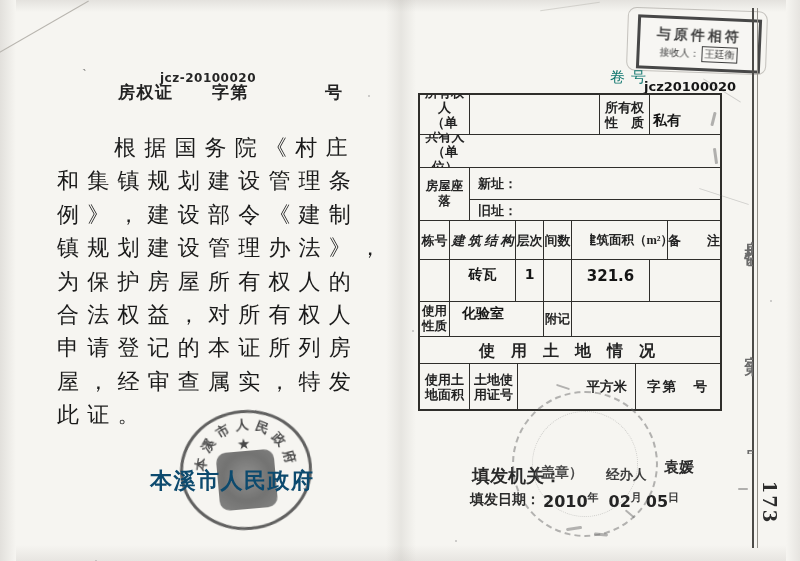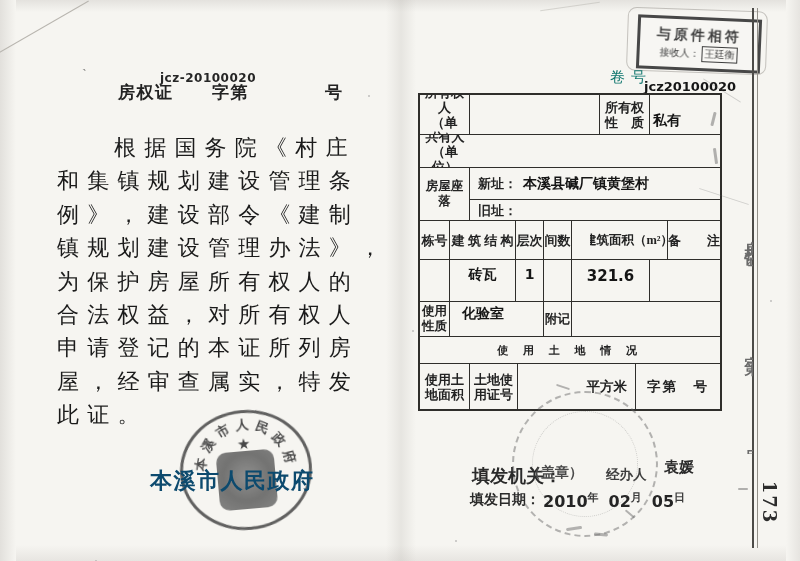--- a/index.html
+++ b/index.html
@@ -188,35 +188,34 @@
         </div>
       </div>
 
       <div class="trow" style="height:53px;">
         <div class="tcell" style="width:50px;">
           <span class="lbl" style="font-size:12.5px;">房屋座落</span>
         </div>
         <div class="tcell" style="flex:1;align-items:stretch;justify-content:flex-start;">
           <div class="addr-row" style="height:32px;border-bottom:1.5px solid #2f2e2b;">
             <span class="lbl">新址：</span>
-            <span class="val">本溪县碱厂镇黄堡村</span>
           </div>
           <div class="addr-row" style="flex:1;">
             <span class="lbl">旧址：</span>
             <span class="val"></span>
           </div>
         </div>
       </div>
 
       <div class="trow" style="height:39px;">
         <div class="tcell" style="width:30px;">
             <span class="lbl">栋号</span>
           </div>
         <div class="tcell" style="width:66px;">
-            <span class="lbl" style="white-space:nowrap;">建 筑 结 构</span>
+            <span class="lbl" style="white-space:nowrap;font-style:italic;">建 筑 结 构</span>
           </div>
         <div class="tcell" style="width:28px;">
             <span class="lbl">层次</span>
           </div>
         <div class="tcell" style="width:28px;align-items:center;">
             <span class="lbl">间数</span>
           </div>
         <div class="tcell" style="width:78px;margin-left:18px;">
             <span class="lbl" style="font-size:12.5px;white-space:nowrap;">建筑面积（m²）</span>
           </div>
@@ -257,21 +256,21 @@
         <div class="tcell" style="width:28px;">
           <span class="lbl" style="font-size:12.5px;">附记</span>
         </div>
         <div class="tcell" style="flex:1;">
           <span class="val"></span>
         </div>
       </div>
 
       <div class="trow" style="height:27px;">
         <div class="tcell" style="flex:1;">
-          <span class="lbl" style="font-size:11px;letter-spacing:6px;white-space:nowrap;">使 用 土 地 情 况</span>
+          <span class="lbl" style="font-size:16px;letter-spacing:6px;white-space:nowrap;">使 用 土 地 情 况</span>
         </div>
       </div>
 
       <div class="trow" style="height:45px;">
         <div class="tcell" style="width:50px;">
           <span class="lbl">使用土</span>
           <span class="lbl">地面积</span>
         </div>
         <div class="tcell" style="width:48px;">
           <span class="lbl">土地使</span>
@@ -287,21 +286,21 @@
     </div>
 
     <div class="foot" style="left:472px;top:464px;font-size:18px;">填发机关：</div>
     <div class="foot blurred" style="left:527px;top:464px;font-size:14px;">（盖章）</div>
     <div class="foot" style="left:606px;top:466px;font-size:13.5px;color:#3d3d3d;">经办人</div>
     <div class="foot" style="left:664px;top:458px;font-size:15px;">袁媛</div>
     <div class="foot" style="left:470px;top:491px;font-size:14px;">填发日期：</div>
     <div class="foot" style="left:543px;top:492px;">
       <span class="date-num">2010</span><span class="date-unit">年</span>
       <span class="date-num" style="margin-left:6px;">02</span><span class="date-unit">月</span>
-      <span class="date-num" style="margin-left:6px;">05</span><span class="date-unit">日</span>
+      <span class="date-num" style="">05</span><span class="date-unit">日</span>
     </div>
 
     <div class="faint-seal">
       <div class="inner"></div>
     </div>
     <div class="squiggle" style="left:556px;top:386px;width:14px;height:2px;transform:rotate(18deg);"></div>
     <div class="squiggle" style="left:566px;top:527px;width:16px;height:2.5px;transform:rotate(-8deg);"></div>
     <div class="squiggle" style="left:594px;top:533px;width:14px;height:2.5px;transform:rotate(5deg);"></div>
     <div class="squiggle" style="left:624px;top:513px;width:12px;height:2px;transform:rotate(40deg);"></div>
 

